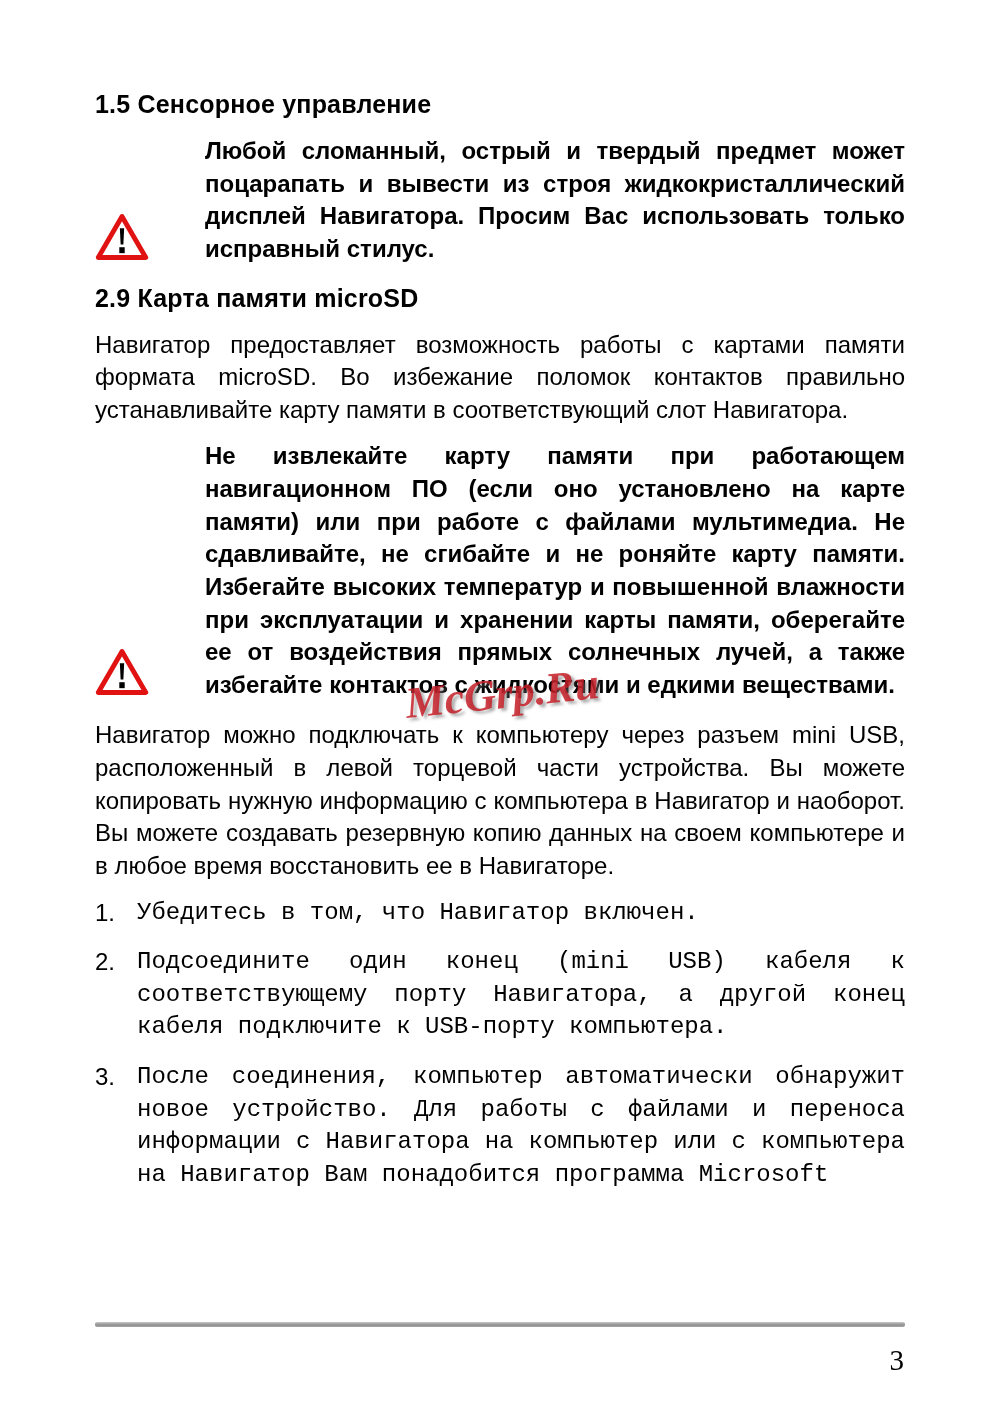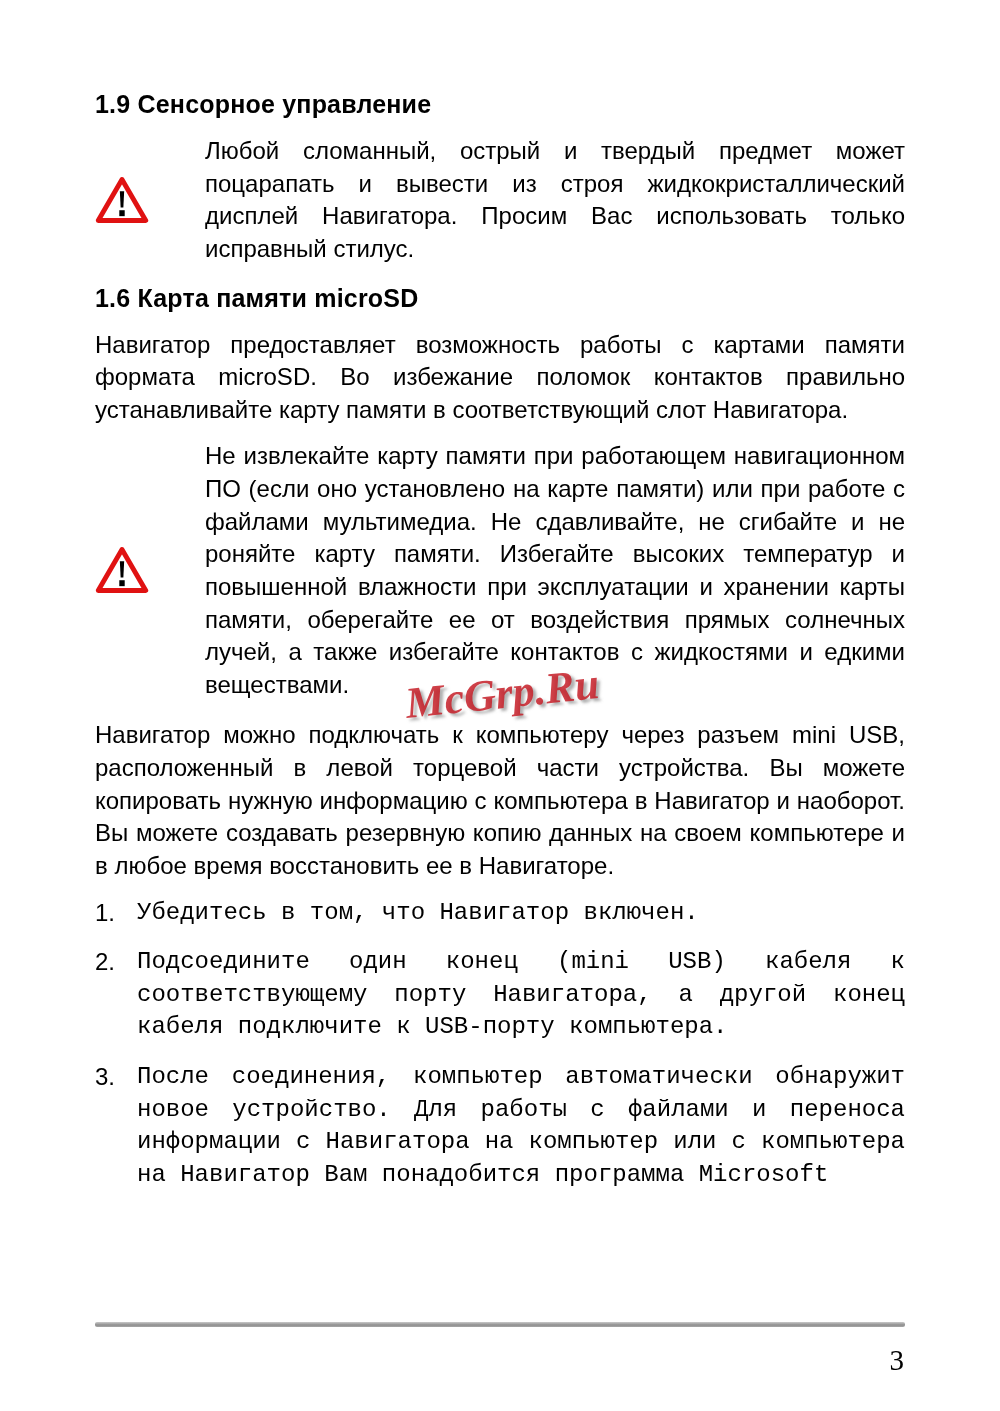--- a/index.html
+++ b/index.html
@@ -31,22 +31,23 @@
   }
   .section-heading.first { margin-top: 0; }
   .para {
     font-size: 24px;
     line-height: 1.36;
     text-align: justify;
     margin: 0 0 14px 0;
   }
   .warning {
     display: flex;
-    align-items: center;
+    align-items: flex-end;
     margin: 8px 0 18px 0;
+    font-weight: bold;
   }
   .warn-icon-col {
     flex: 0 0 110px;
     padding-top: 4px;
   }
   .warn-text {
     flex: 1;
     font-size: 24px;
     line-height: 1.36;
     text-align: justify;
@@ -98,36 +99,36 @@
     color: #000;
   }
 </style>
 </head>
 <body>
 
 <div class="page">
 
   <div class="content">
 
-    <div class="section-heading first">1.9 Сенсорное управление</div>
+    <div class="section-heading first">1.5 Сенсорное управление</div>
 
     <div class="warning">
       <div class="warn-icon-col">
         <span>
           <svg width="54" height="49" viewBox="0 0 100 90" aria-hidden="true">
             <path d="M50 6 L94 82 L6 82 Z" fill="#ffffff" stroke="#e01212" stroke-width="9" stroke-linejoin="round"></path>
             <path d="M46 28 h8 l-1.5 30 h-5 Z" fill="#000000"></path>
             <rect x="45" y="63" width="10" height="11" fill="#000000"></rect>
           </svg>
         </span>
       </div>
       <div class="warn-text">Любой сломанный, острый и твердый предмет может поцарапать и вывести из строя жидкокристаллический дисплей Навигатора. Просим Вас использовать только исправный стилус.</div>
     </div>
 
-    <div class="section-heading">1.6 Карта памяти microSD</div>
+    <div class="section-heading">2.9 Карта памяти microSD</div>
     <div class="para">Навигатор предоставляет возможность работы с картами памяти формата microSD. Во избежание поломок контактов правильно устанавливайте карту памяти в соответствующий слот Навигатора.</div>
 
     <div class="warning">
       <div class="warn-icon-col">
         <span>
           <svg width="54" height="49" viewBox="0 0 100 90" aria-hidden="true">
             <path d="M50 6 L94 82 L6 82 Z" fill="#ffffff" stroke="#e01212" stroke-width="9" stroke-linejoin="round"></path>
             <path d="M46 28 h8 l-1.5 30 h-5 Z" fill="#000000"></path>
             <rect x="45" y="63" width="10" height="11" fill="#000000"></rect>
           </svg>

